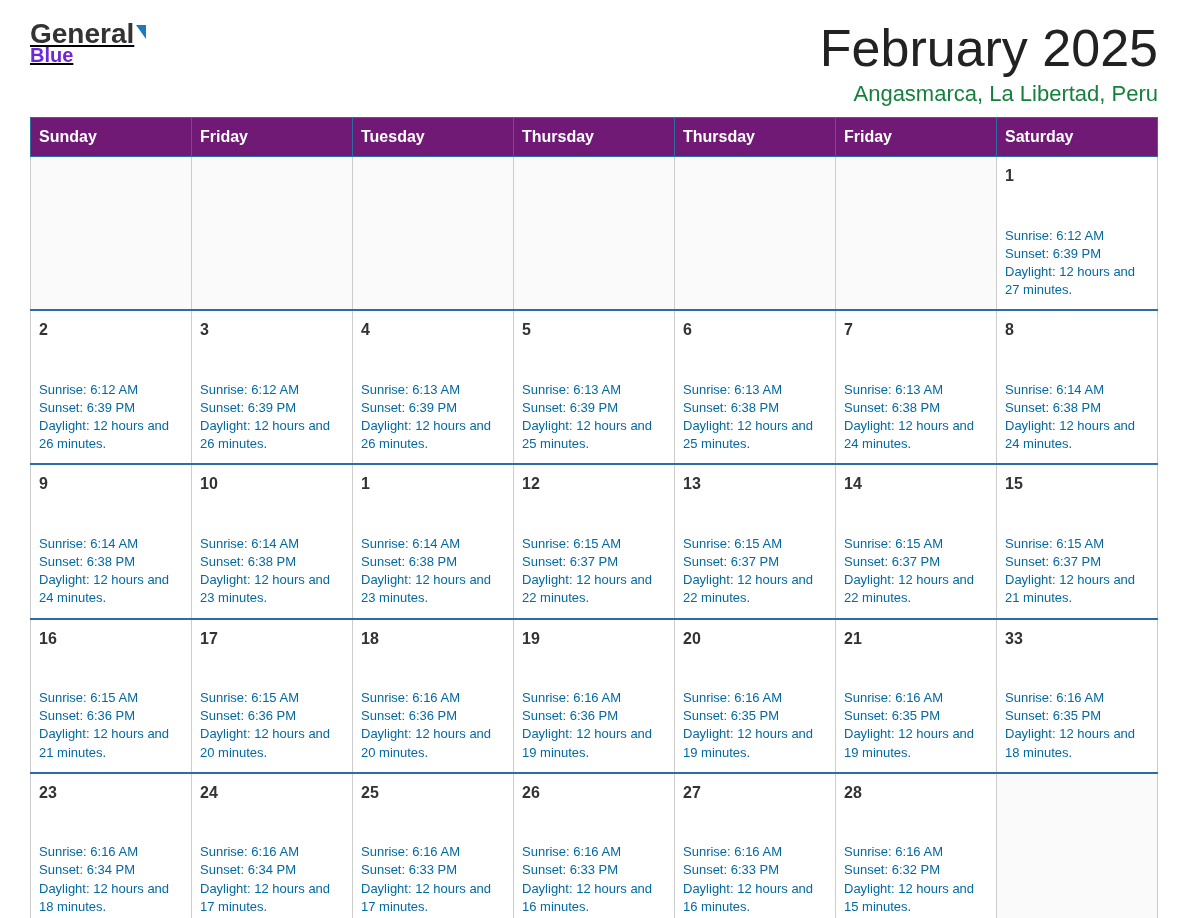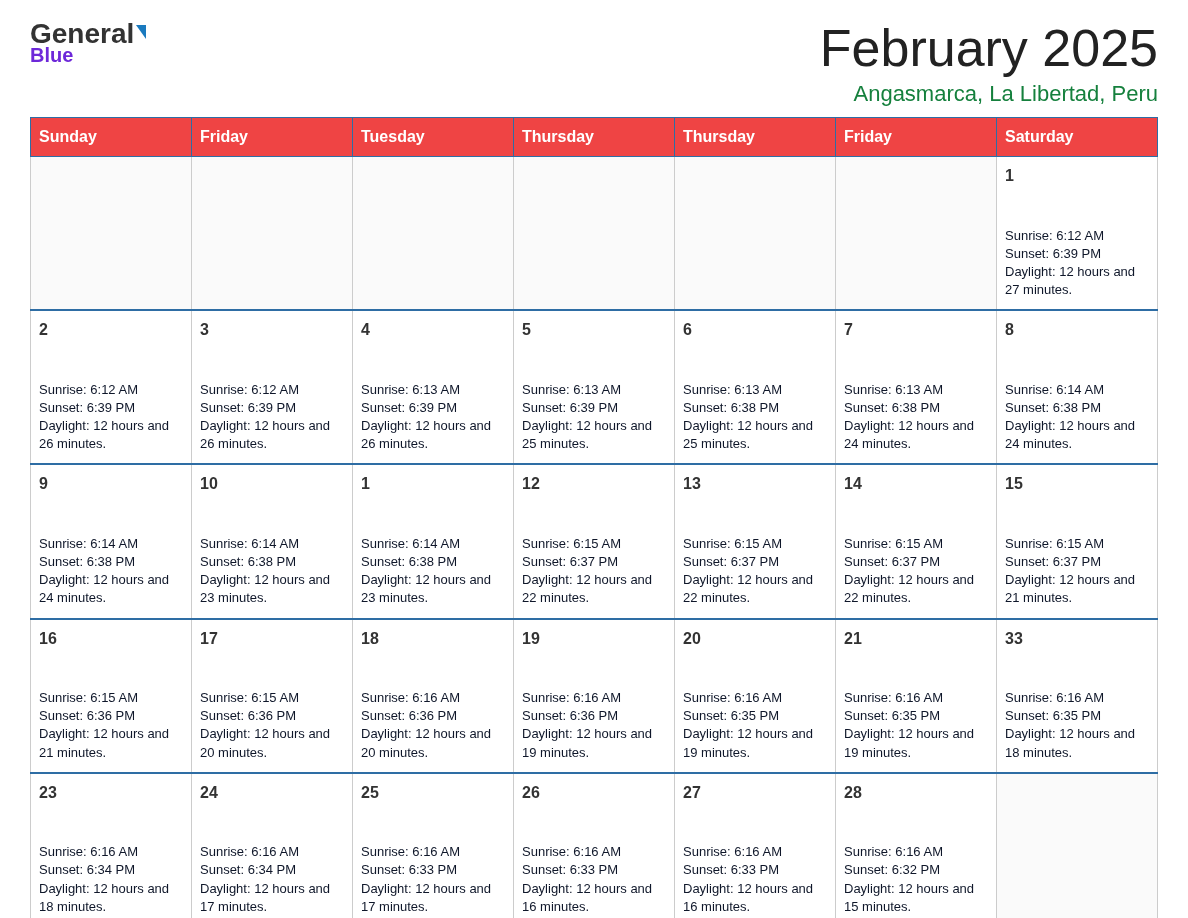--- a/index.html
+++ b/index.html
@@ -13,20 +13,21 @@
     .header {
       display: flex;
       justify-content: space-between;
       align-items: flex-start;
       margin-bottom: 10px;
     }
     .logo {
       display: flex;
       flex-direction: column;
       align-items: flex-start;
+      text-decoration: underline;
     }
     .logo-text {
       font-size: 28px;
       font-weight: bold;
       color: #333;
       line-height: 1;
     }
     .logo-triangle {
       display: inline-block;
       width: 0;
@@ -58,21 +59,21 @@
       font-size: 22px;
       color: #15803d;
       margin-top: 4px;
     }
     .calendar-table {
       width: 100%;
       border-collapse: collapse;
       margin-top: 10px;
     }
     .calendar-table th {
-      background-color: #ef4444;
+      background-color: #701a75;
       color: #fff;
       font-size: 16px;
       font-weight: bold;
       padding: 10px 8px;
       text-align: left;
       border: 1px solid #2e6da4;
     }
     .calendar-table td {
       vertical-align: top;
       padding: 8px 8px 10px 8px;
@@ -87,21 +88,21 @@
       background: #fafafa;
     }
     .day-number {
       font-size: 16px;
       font-weight: bold;
       display: block;
       margin-bottom: 4px;
     }
     .day-info {
       font-size: 13px;
-      color: #0f172a;
+      color: #0369a1;
       margin-top: 39px;
     }
     .row-divider td {
       border-top: 2px solid #2e6da4;
     }
   </style>
 </head>
 <body>
 
 <div class="header">

